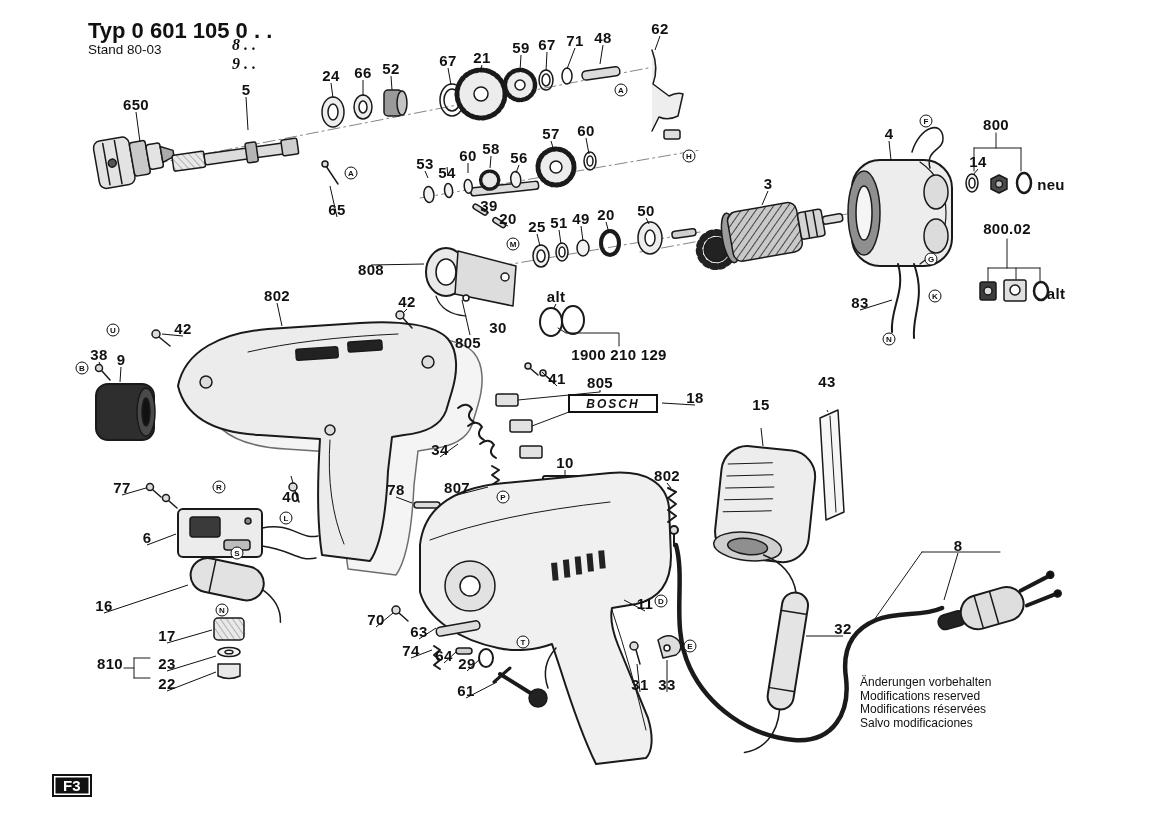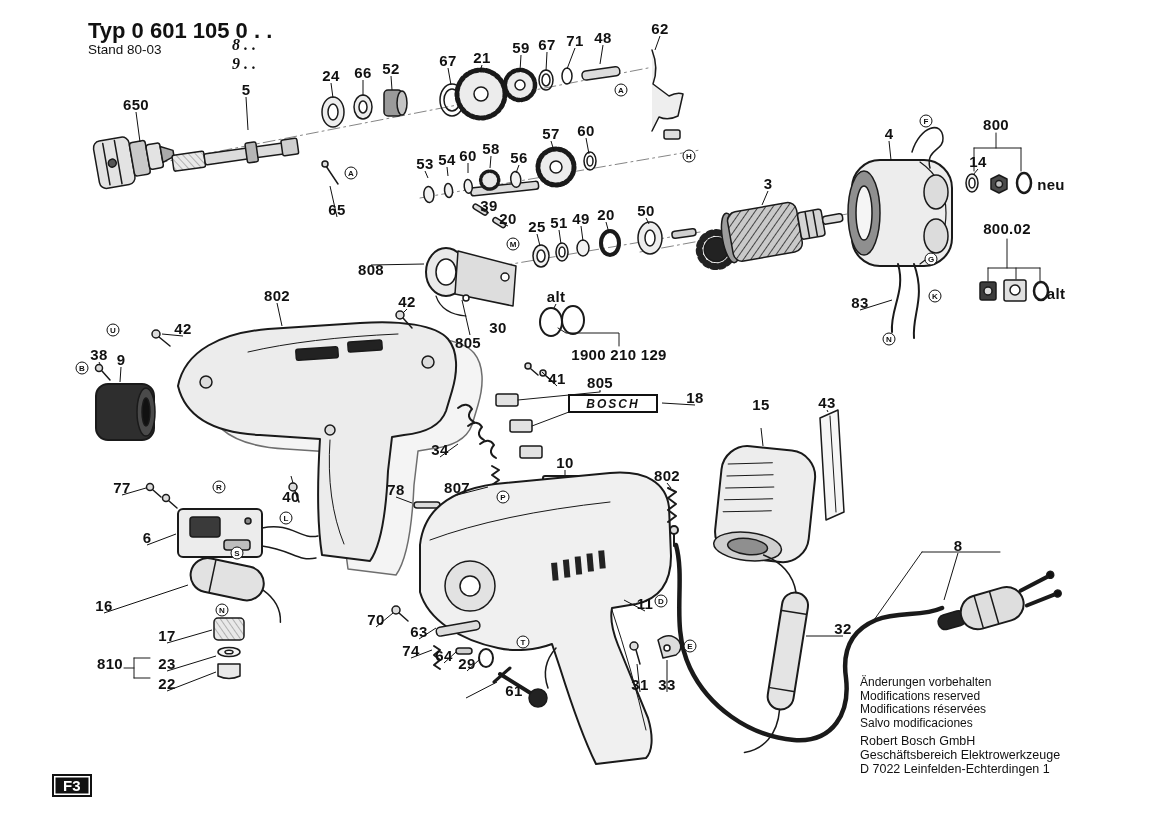--- a/index.html
+++ b/index.html
@@ -486,21 +486,21 @@
       <div class="part-label" style="left: 391px; top: 68px;">52</div>
       <div class="part-label" style="left: 448px; top: 60px;">67</div>
       <div class="part-label" style="left: 482px; top: 57px;">21</div>
       <div class="part-label" style="left: 521px; top: 47px;">59</div>
       <div class="part-label" style="left: 547px; top: 44px;">67</div>
       <div class="part-label" style="left: 575px; top: 40px;">71</div>
       <div class="part-label" style="left: 603px; top: 37px;">48</div>
       <div class="part-label" style="left: 660px; top: 28px;">62</div>
       <div class="part-label" style="left: 337px; top: 209px;">65</div>
       <div class="part-label" style="left: 425px; top: 163px;">53</div>
-      <div class="part-label" style="left: 447px; top: 159px;">54</div>
+      <div class="part-label" style="left: 447px; top: 172px;">54</div>
       <div class="part-label" style="left: 468px; top: 155px;">60</div>
       <div class="part-label" style="left: 491px; top: 148px;">58</div>
       <div class="part-label" style="left: 519px; top: 157px;">56</div>
       <div class="part-label" style="left: 551px; top: 133px;">57</div>
       <div class="part-label" style="left: 586px; top: 130px;">60</div>
       <div class="part-label" style="left: 489px; top: 205px;">39</div>
       <div class="part-label" style="left: 508px; top: 218px;">20</div>
       <div class="part-label" style="left: 537px; top: 226px;">25</div>
       <div class="part-label" style="left: 559px; top: 222px;">51</div>
       <div class="part-label" style="left: 581px; top: 218px;">49</div>
@@ -521,40 +521,40 @@
       <div class="part-label" style="left: 99px; top: 354px;">38</div>
       <div class="part-label" style="left: 121px; top: 359px;">9</div>
       <div class="part-label" style="left: 498px; top: 327px;">30</div>
       <div class="part-label" style="left: 468px; top: 342px;">805</div>
       <div class="part-label" style="left: 556px; top: 296px;">alt</div>
       <div class="part-label" style="left: 619px; top: 354px;">1900 210 129</div>
       <div class="part-label" style="left: 557px; top: 378px;">41</div>
       <div class="part-label" style="left: 600px; top: 382px;">805</div>
       <div class="part-label" style="left: 695px; top: 397px;">18</div>
       <div class="part-label" style="left: 761px; top: 404px;">15</div>
-      <div class="part-label" style="left: 827px; top: 402px;">43</div>
+      <div class="part-label" style="left: 827px; top: 381px;">43</div>
       <div class="part-label" style="left: 440px; top: 449px;">34</div>
       <div class="part-label" style="left: 565px; top: 462px;">10</div>
       <div class="part-label" style="left: 667px; top: 475px;">802</div>
       <div class="part-label" style="left: 122px; top: 487px;">77</div>
       <div class="part-label" style="left: 291px; top: 468px; margin-top: 28px;">40</div>
       <div class="part-label" style="left: 396px; top: 489px;">78</div>
       <div class="part-label" style="left: 457px; top: 487px;">807</div>
       <div class="part-label" style="left: 147px; top: 537px;">6</div>
       <div class="part-label" style="left: 104px; top: 605px;">16</div>
       <div class="part-label" style="left: 167px; top: 635px;">17</div>
       <div class="part-label" style="left: 110px; top: 663px;">810</div>
       <div class="part-label" style="left: 167px; top: 663px;">23</div>
       <div class="part-label" style="left: 167px; top: 683px;">22</div>
       <div class="part-label" style="left: 376px; top: 619px;">70</div>
       <div class="part-label" style="left: 419px; top: 631px;">63</div>
       <div class="part-label" style="left: 411px; top: 650px;">74</div>
       <div class="part-label" style="left: 444px; top: 655px;">64</div>
       <div class="part-label" style="left: 467px; top: 663px;">29</div>
-      <div class="part-label" style="left: 466px; top: 690px; margin-left: 48px;">61</div>
+      <div class="part-label" style="left: 466px; top: 690px;">61</div>
       <div class="part-label" style="left: 645px; top: 603px;">11</div>
       <div class="part-label" style="left: 640px; top: 684px;">31</div>
       <div class="part-label" style="left: 667px; top: 684px;">33</div>
       <div class="part-label" style="left: 843px; top: 628px;">32</div>
       <div class="part-label" style="left: 958px; top: 545px;">8</div>
     </div>
   <div id="letters-layer">
       <div class="circled-letter" style="left: 351px; top: 173px;">A</div>
       <div class="circled-letter" style="left: 621px; top: 90px;">A</div>
       <div class="circled-letter" style="left: 689px; top: 156px;">H</div>
@@ -583,21 +583,16 @@
   <div class="variant" id="variant-8">8 . .</div>
   <div class="variant" id="variant-9">9 . .</div>
 
   <div id="bosch-plate">BOSCH</div>
 
   <div id="footer">
     <div>Änderungen vorbehalten</div>
     <div>Modifications reserved</div>
     <div>Modifications réservées</div>
     <div>Salvo modificaciones</div>
-    <div class="co">
-      <div>Robert Bosch GmbH</div>
-      <div>Geschäftsbereich Elektrowerkzeuge</div>
-      <div>D 7022 Leinfelden-Echterdingen 1</div>
-    </div>
   </div>
 
   <div id="sheet-badge">F3</div>
 </div>
 
 </body></html>

